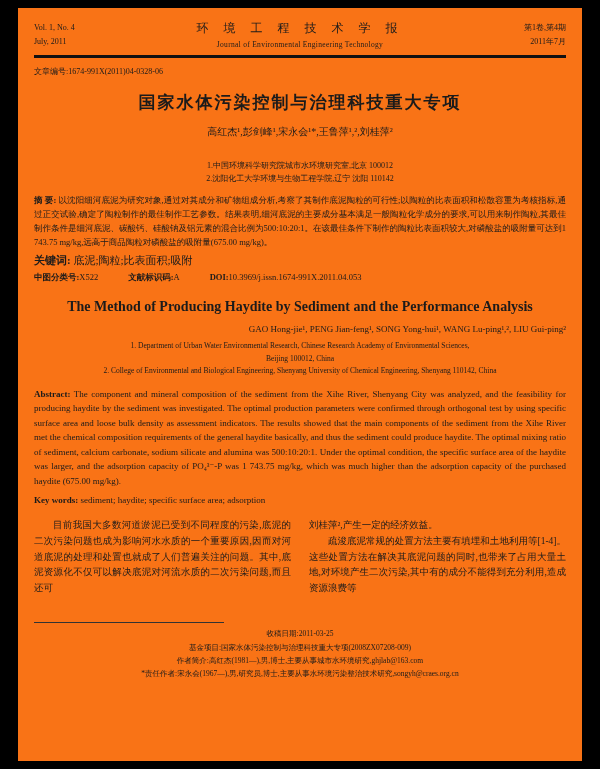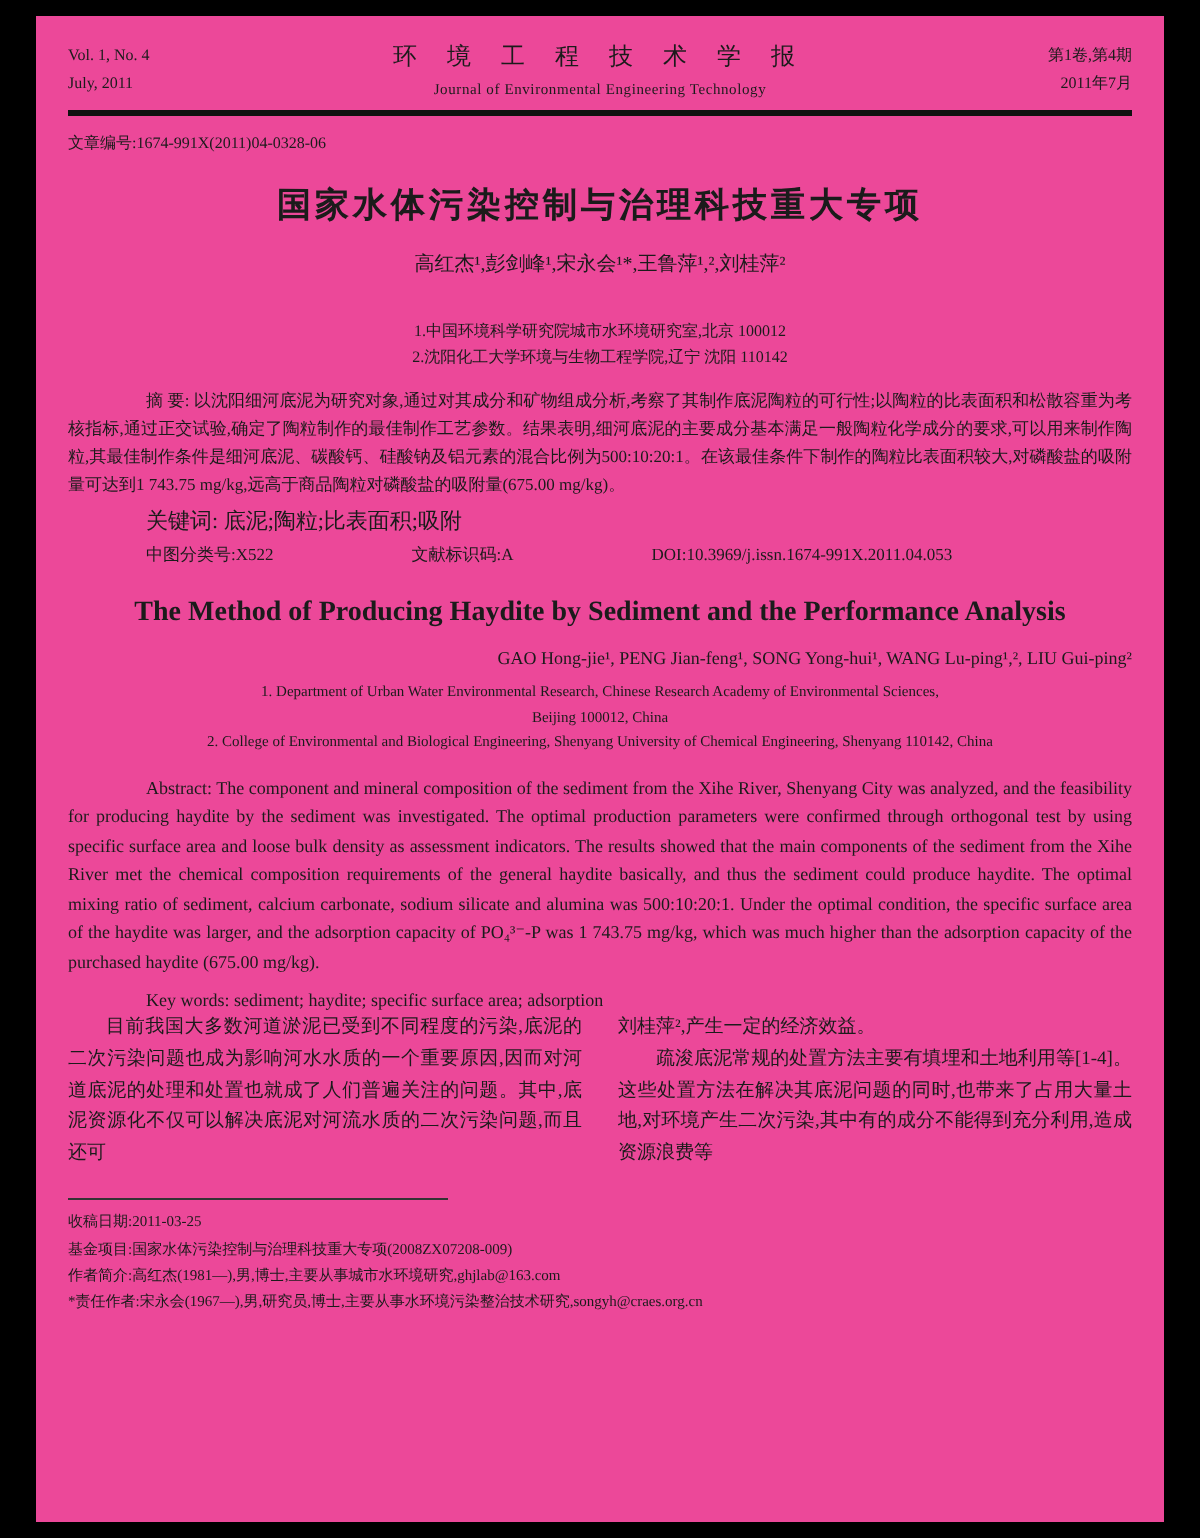--- a/index.html
+++ b/index.html
@@ -1,50 +1,50 @@
 <!DOCTYPE html>
 <html><head>
 <meta charset="utf-8">
 <style>
   html,body{margin:0;padding:0;}
   body{width:600px;height:769px;background:#000;position:relative;overflow:hidden;
        font-family:"Liberation Serif","DejaVu Serif",serif;}
-  .page{position:absolute;left:18px;right:18px;top:8px;bottom:8px;background:#ec4899;
+  .page{position:absolute;left:18px;right:18px;top:8px;bottom:8px;background:#f97316;
         color:#1b1b1b;padding:12px 16px;box-sizing:border-box;overflow:hidden;}
   
   .jheader{display:flex;justify-content:space-between;align-items:center;}
   .jh-left{font-size:8px;line-height:1.7;text-align:left;width:110px;}
   .jh-right{font-size:8px;line-height:1.7;text-align:right;width:110px;}
   .jh-center{text-align:center;flex:1;}
   .jh-cn{font-size:12px;font-weight:normal;letter-spacing:6px;}
   .jh-en{font-size:7.5px;margin-top:3px;letter-spacing:.3px;}
   .rule-thick{height:3px;background:#111;margin-top:6px;}
   .article-id{font-size:8px;margin:8px 0 0;}
   
   .cn-title{font-size:17px;font-weight:bold;text-align:center;letter-spacing:2px;margin:14px 0 11px;}
   .authors{font-size:10px;text-align:center;margin-bottom:20px;}
   .affil{font-size:8px;text-align:center;line-height:1.65;}
   .abstract{font-size:8.5px;text-align:justify;line-height:1.62;margin-top:9px;}
-  .lbl{font-weight:normal;margin-left:39px;}
+  .lbl{font-weight:bold;}
   .kw{font-size:11px;margin-top:4px;}
   .meta{font-size:8.5px;margin-top:4px;display:flex;}
   .meta .m{margin-right:30px;}
   
   .en-title{font-size:14px;font-weight:bold;text-align:center;margin:15px 24px 9px;}
   .en-authors{font-size:9px;text-align:right;margin-bottom:6px;}
   .en-affil{font-size:7.5px;text-align:center;line-height:1.65;}
   .en-abstract{font-size:9px;text-align:justify;line-height:1.62;margin-top:9px;}
   .en-kw{font-size:9px;margin-top:6px;}
   
-  .cols{display:flex;gap:18px;margin-top:2px;}
+  .cols{display:flex;gap:18px;margin-top:13px;}
   .col{flex:1;font-size:9.5px;line-height:1.68;text-align:justify;}
   .col p{margin:0;text-indent:2em;}
   .col p.noindent{text-indent:0;}
   
-  .footer{margin-top:13px;font-size:7.5px;line-height:1.75;}
+  .footer{margin-top:25px;font-size:7.5px;line-height:1.75;text-align:center;}
   .footer-rule{width:190px;border-top:1px solid #333;margin-bottom:4px;}
 </style>
 </head>
 <body>
 
 <div class="page">
 
   <div class="jheader">
     <div class="jh-left">
       <div>Vol. 1, No. 4</div>

